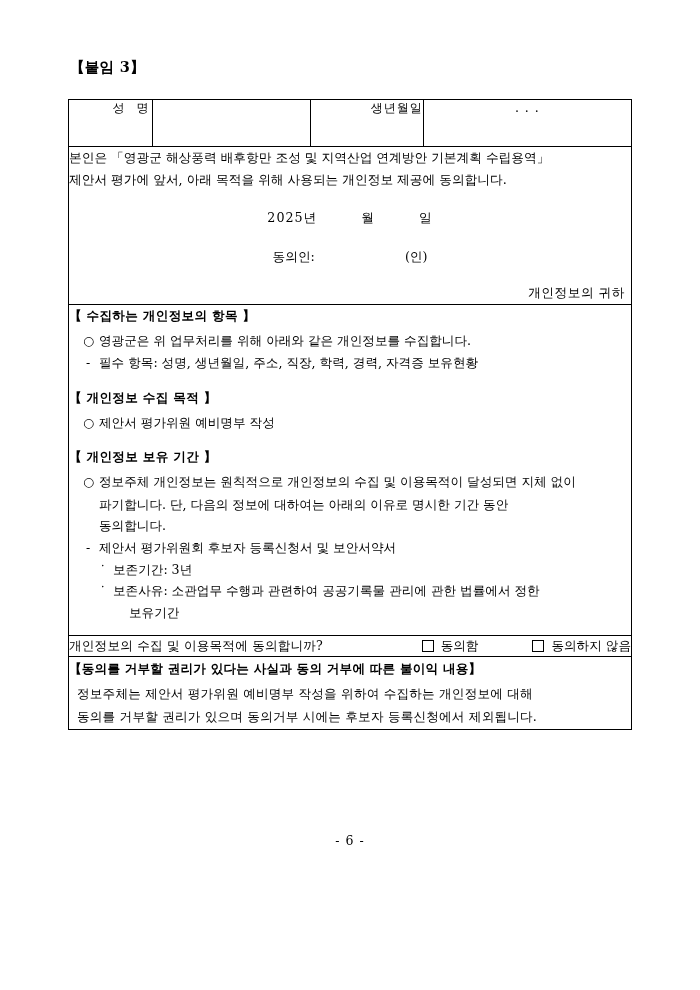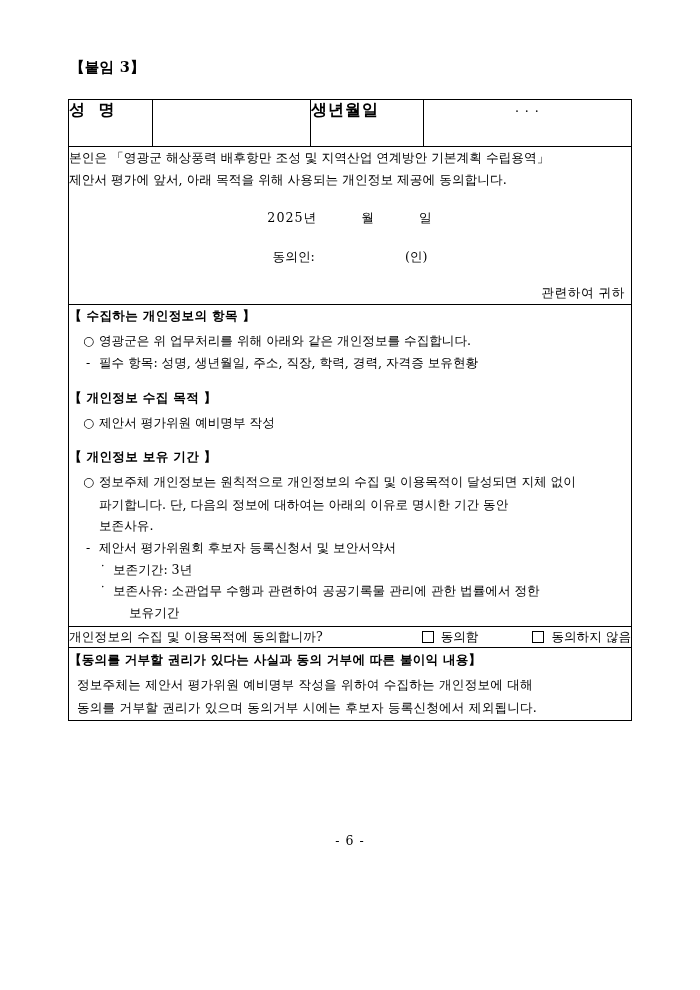--- a/index.html
+++ b/index.html
@@ -46,25 +46,24 @@
     border: 1px solid #000;
     vertical-align: top;
     padding: 0;
   }
   
   .id-row td {
     height: 46px;
     vertical-align: middle;
   }
   .lbl {
-    text-align: left;
-    font-size: 16px;
+    text-align: right;
+    font-size: 12px;
     letter-spacing: 4px;
     padding-left: 4px;
-    font-weight: bold;
   }
   .val {
     text-align: center;
     font-size: 12.5px;
   }
   .dob-val {
     letter-spacing: 1px;
     color: #000;
     font-size: 12.5px;
     text-align: center;
@@ -104,21 +103,21 @@
   
   .detail-cell {
     padding: 12px 18px 14px 18px;
     font-size: 12.6px;
     line-height: 1.72;
   }
   .sec {
     margin-bottom: 13px;
   }
   .sec:last-child {
-    margin-bottom: 2px;
+    margin-bottom: 11px;
   }
   .sec-head {
     font-weight: bold;
     letter-spacing: 0.3px;
     margin-bottom: 3px;
   }
   ul.lv1, ul.lv2, ul.lv3 {
     list-style: none;
     margin: 0;
     padding: 0;
@@ -238,21 +237,21 @@
     <tr>
       <td class="consent-cell" colspan="4">
         <p>본인은 「영광군 해상풍력 배후항만 조성 및 지역산업 연계방안 기본계획 수립용역」</p>
         <p>제안서 평가에 앞서, 아래 목적을 위해 사용되는 개인정보 제공에 동의합니다.</p>
         <p class="date-line">
           <span>2025년</span><span class="sp"></span><span>월</span><span class="sp"></span><span>일</span>
         </p>
         <p class="signer-line">
           <span class="sig-label">동의인:</span><span>(인)</span>
         </p>
-        <p class="recipient-line">관련하여 귀하</p>
+        <p class="recipient-line">개인정보의 귀하</p>
       </td>
     </tr>
 
     <tr>
       <td class="detail-cell" colspan="4">
 
         <div class="sec">
           <div class="sec-head">【 수집하는 개인정보의 항목 】</div>
           <ul class="lv1">
             <li>
@@ -280,21 +279,21 @@
 
         <div class="sec">
           <div class="sec-head">【 개인정보 보유 기간 】</div>
           <ul class="lv1">
             <li>
               <span class="mk">○</span>
               <span>정보주체 개인정보는 원칙적으로 개인정보의 수집 및 이용목적이 달성되면 지체 없이</span>
             </li>
           </ul>
           <div class="indent-cont">파기합니다. 단, 다음의 정보에 대하여는 아래의 이유로 명시한 기간 동안</div>
-          <div class="indent-cont">보존사유.</div>
+          <div class="indent-cont">동의합니다.</div>
           <ul class="lv2">
             <li>
               <span class="mk">-</span>
               <span>제안서 평가위원회 후보자 등록신청서 및 보안서약서</span>
             </li>
           </ul>
           <ul class="lv3">
             <li>
               <span class="mk">·</span>
               <span>보존기간: 3년</span>

